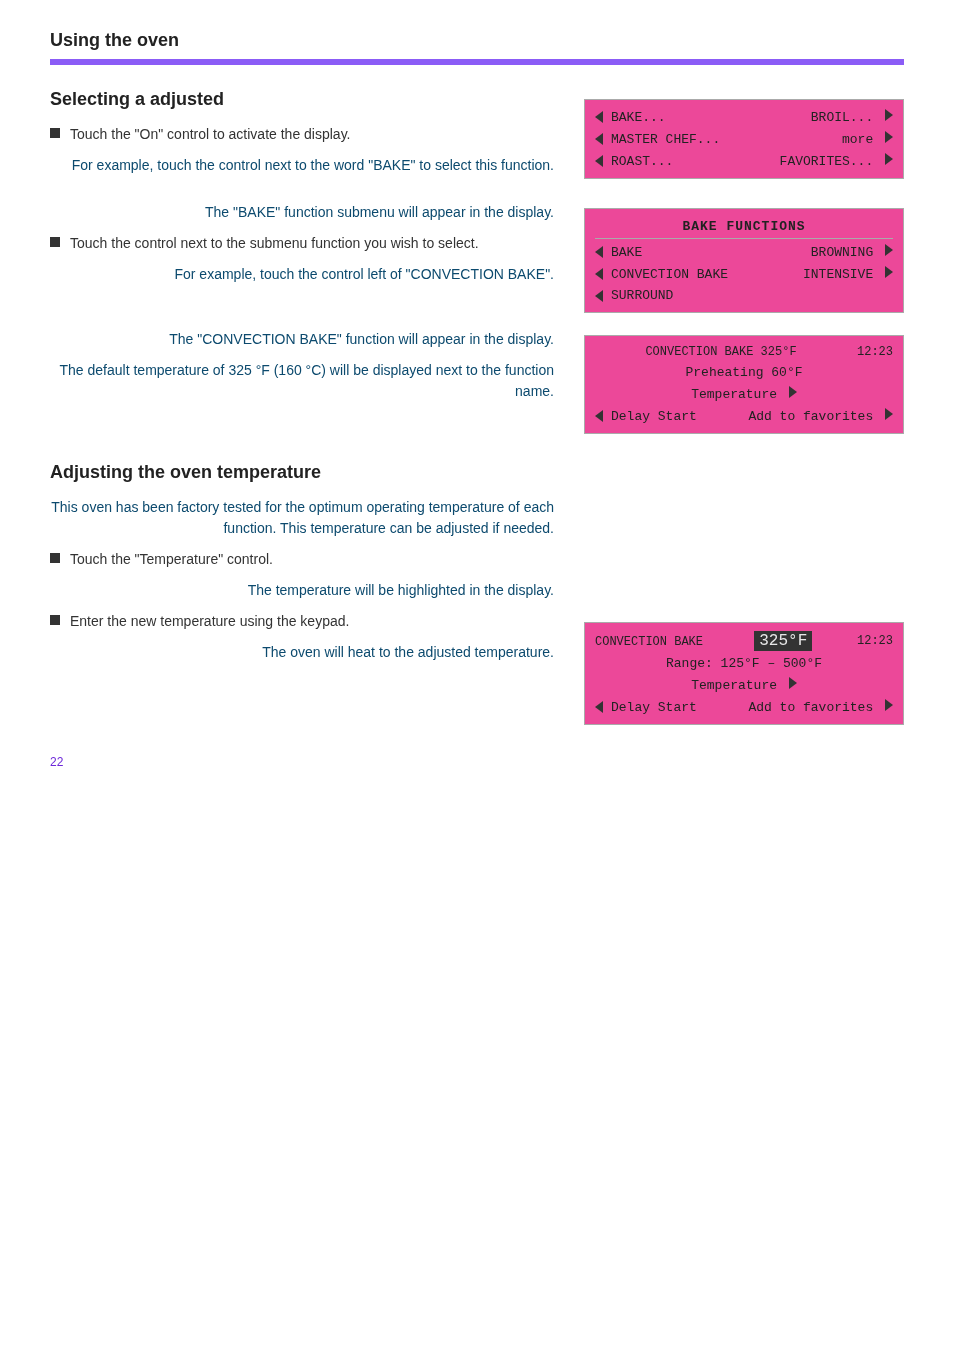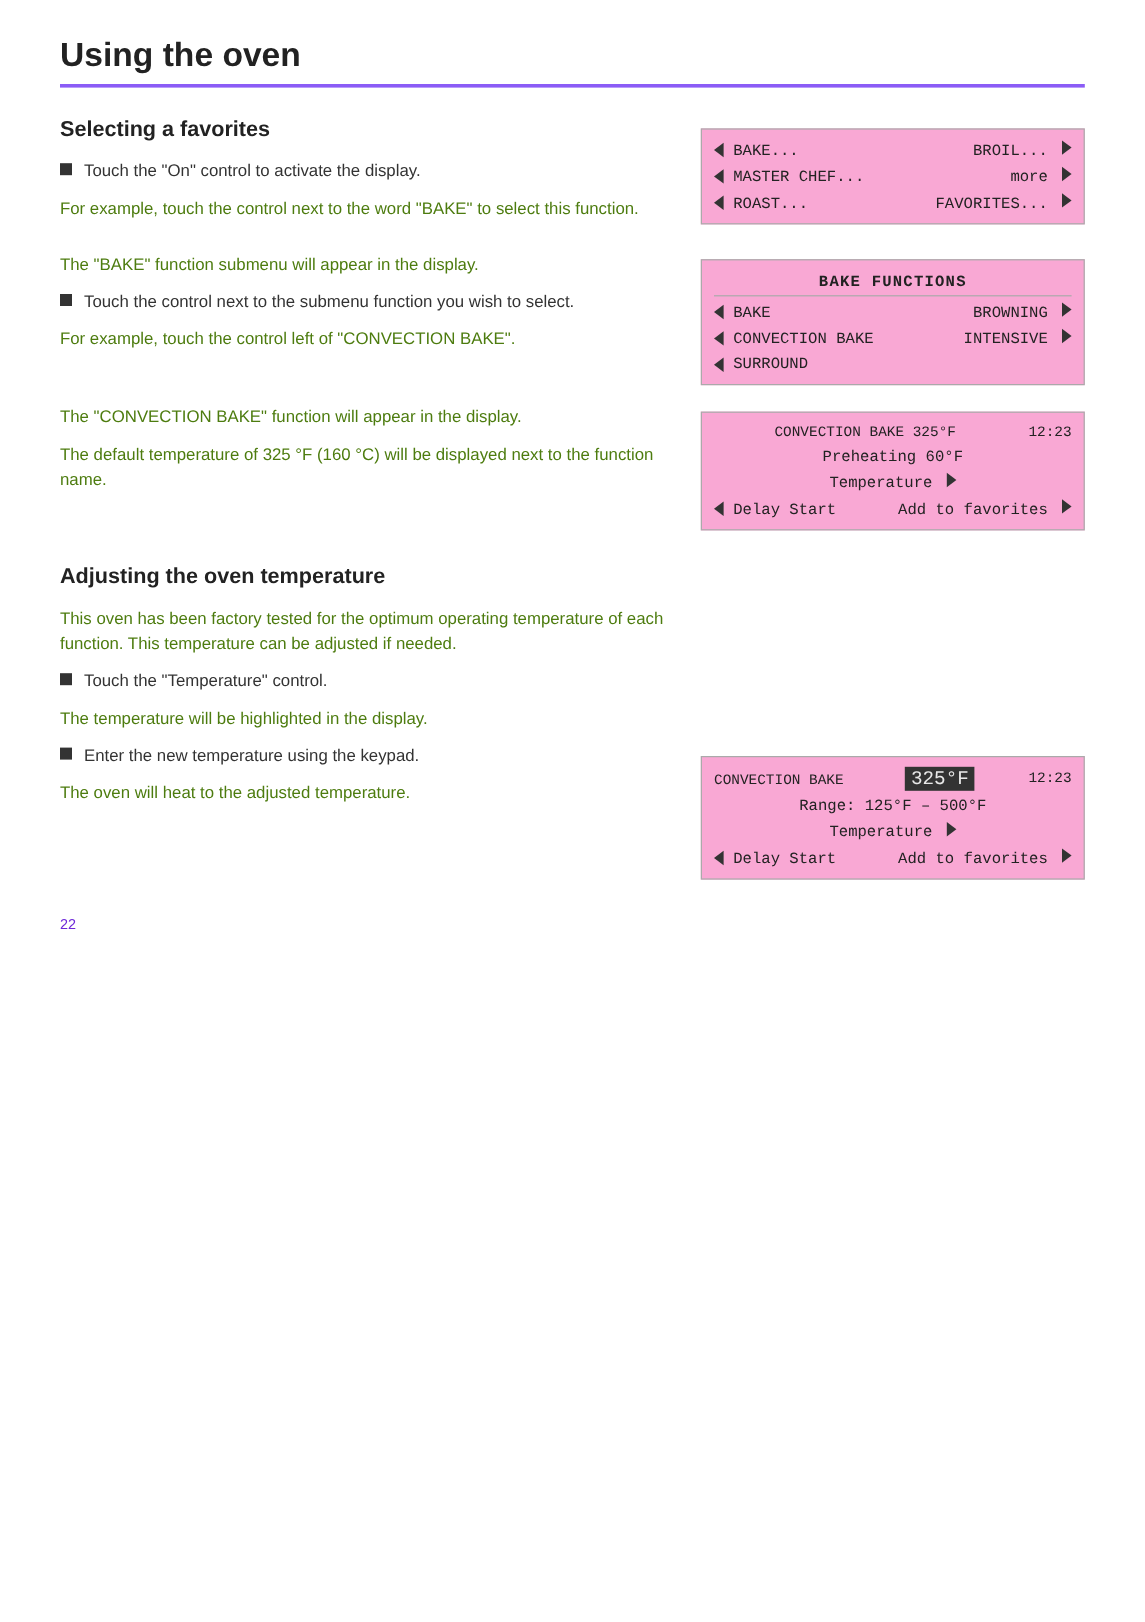--- a/index.html
+++ b/index.html
@@ -7,23 +7,23 @@
     body {
       width: 954px;
       min-height: 1352px;
       background: #ffffff;
       font-family: Arial, Helvetica, sans-serif;
       color: #222;
       padding: 30px 50px 40px 50px;
     }
 
     .page-title {
-      font-size: 28px;
+      font-size: 18px;
       font-weight: bold;
-      border-bottom: 3px solid #8b5cf6;
+      border-bottom: 6px solid #8b5cf6;
       padding-bottom: 8px;
       margin-bottom: 24px;
     }
 
     .section-title {
       font-size: 18px;
       font-weight: bold;
       margin-bottom: 14px;
     }
 
@@ -49,33 +49,34 @@
       background: #333;
       flex-shrink: 0;
       margin-top: 4px;
       margin-right: 10px;
     }
 
     .text-block {
       font-size: 14px;
       line-height: 1.5;
       margin-bottom: 10px;
-      color: #4d7c0f;
+      color: #0c4a6e;
+      text-align: right;
     }
 
     .bullet-text {
       font-size: 14px;
       line-height: 1.5;
       color: #333;
     }
 
     
     .lcd-box {
       border: 1px solid #aaa;
-      background: #f9a8d4;
+      background: #ec4899;
       font-family: 'Courier New', Courier, monospace;
       font-size: 13px;
       color: #222;
       padding: 6px 10px;
       margin-bottom: 0;
     }
 
     .lcd-box .lcd-row {
       display: flex;
       justify-content: space-between;
@@ -153,21 +154,21 @@
     }
   </style>
 </head>
 <body>
 
 <div class="page-title">Using the oven</div>
 
 <div class="section-block">
   <div class="full-row">
     <div class="left-col">
-      <div class="section-title">Selecting a favorites</div>
+      <div class="section-title">Selecting a adjusted</div>
 
       <div class="bullet-item">
         <div class="bullet-square"></div>
         <div class="bullet-text">Touch the "On" control to activate the display.</div>
       </div>
 
       <div class="text-block">For example, touch the control next to the word "BAKE" to select this function.</div>
     </div>
 
     <div class="right-col">

